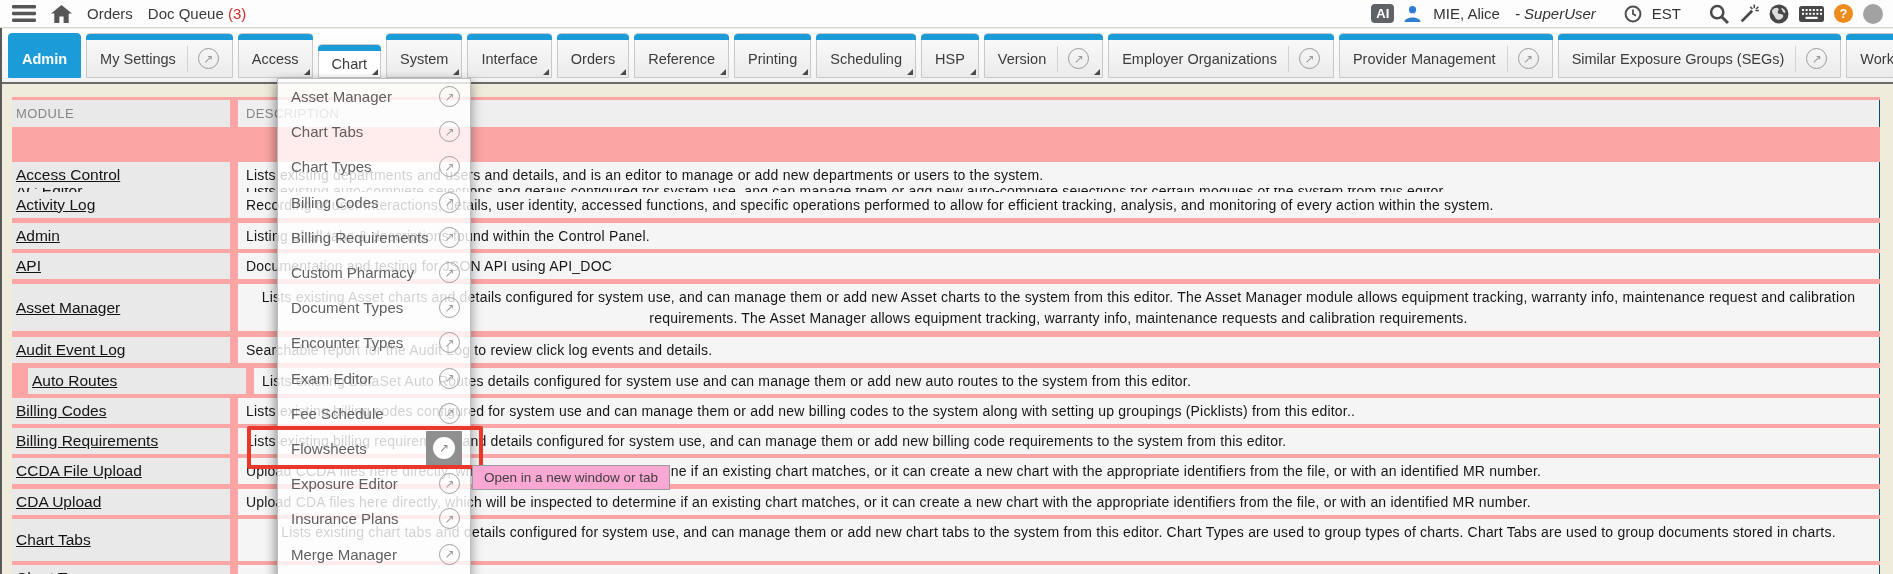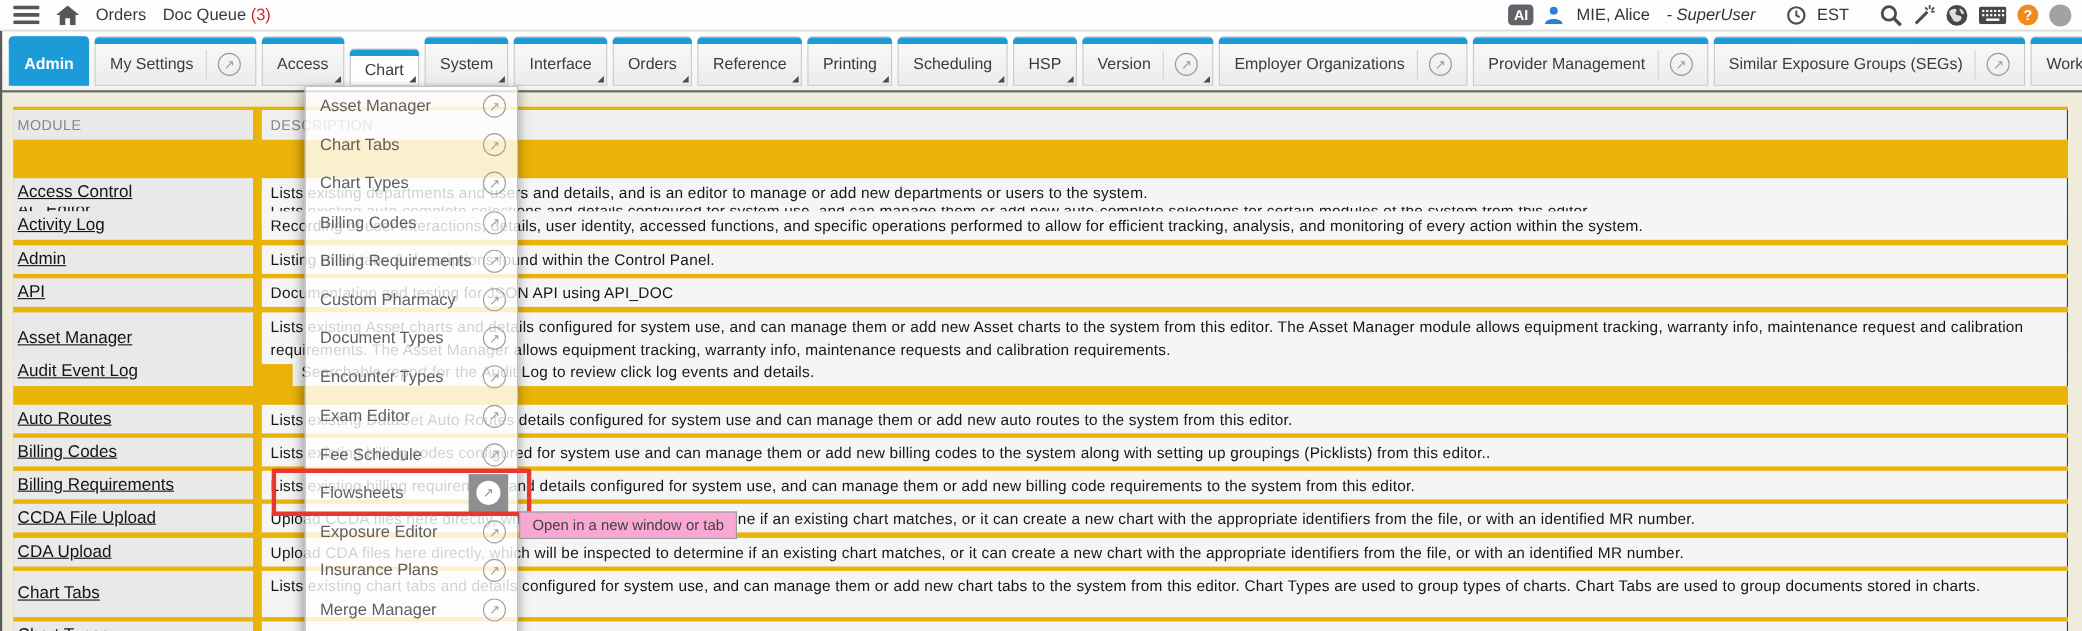--- a/index.html
+++ b/index.html
@@ -1,18 +1,18 @@
 <!DOCTYPE html>
 <html><head>
 <meta charset="utf-8">
 <style>
   * { margin:0; padding:0; box-sizing:border-box; }
   body { font-family:"Liberation Sans", sans-serif; }
   .screen { position:relative; width:1893px; height:574px; overflow:hidden;
-            background:#f0ecdb; font-family:"Liberation Sans", sans-serif; }
+            background:#f0ecdb; font-family:"Liberation Sans", sans-serif;text-align:center; }
 
   
   .topbar { position:absolute; top:0; left:0; right:0; height:28px; background:#fdfdfd;
             border-bottom:1px solid #d6d6d6; display:flex; align-items:center; z-index:20; }
   .tb-left { display:flex; align-items:center; gap:15px; padding-left:12px; }
   .tb-right { margin-left:auto; display:flex; align-items:center; gap:10px; padding-right:10px; }
   .tb-link { font-size:15px; color:#3a3a3a; cursor:pointer; }
   .tb-count { color:#cc2b2b; }
   .icon-btn { display:flex; align-items:center; justify-content:center; cursor:pointer; }
   .ai-badge { background:#5f6368; color:#fff; font-weight:bold; font-size:13px;
@@ -38,21 +38,21 @@
   .tab.active { background:#1b9cd8; border-color:#1b9cd8; color:#fff; font-weight:bold; }
   .tab.open { background:#fff;margin-top:11px; }
   .tab.corner::after { content:""; position:absolute; right:2px; bottom:2px; width:0; height:0;
                        border-left:6px solid transparent; border-bottom:6px solid #4a4a4a; }
   .ext-divider { width:1px; height:26px; background:#d2d2d2; margin-left:11px; }
   .ext-icon { margin-left:10px; width:21px; height:21px; border:1.5px solid #9a9a9a; border-radius:50%;
               color:#9a9a9a; font-size:12px; display:flex; align-items:center; justify-content:center; }
 
   
   .left-edge { position:absolute; left:0; top:28px; bottom:0; width:2px; background:#5a5a5a; z-index:7; }
-  .table { position:absolute; left:12px; top:97px; right:13px; bottom:0; background:#eab308; z-index:1; }
+  .table { position:absolute; left:12px; top:97px; right:13px; bottom:0; background:#fca5a5; z-index:1; }
   .row { position:absolute; left:0; right:0; display:flex; }
   .cell-module { width:218px; background:#e9e9e9; display:flex; align-items:center;
                  padding-left:4px; flex-shrink:0; }
   .cell-desc { margin-left:8px; flex:1; background:#f5f5f5; display:flex; align-items:center;
                padding:0 8px; font-size:14px; letter-spacing:0.2px; color:#161616;
                border-right:1px solid #0c4a6e; overflow:hidden; }
   .row.twoline .cell-desc { display:block; line-height:21px; padding-top:3px; }
   .hdr .cell-module, .hdr .cell-desc { color:#868686; font-size:13px; letter-spacing:0.4px; }
   .hdr .cell-desc { background:#efefef; }
   .mod-link { font-size:15.5px; color:#141414; text-decoration:underline; cursor:pointer; }
@@ -267,27 +267,27 @@
           <span class="mod-link">API</span>
         </div>
       <div class="cell-desc">Documentation and testing for JSON API using API_DOC</div>
     </div>
     <div class="row twoline" style="top:187px;height:47px;">
       <div class="cell-module">
           <span class="mod-link">Asset Manager</span>
         </div>
       <div class="cell-desc">Lists existing Asset charts and details configured for system use, and can manage them or add new Asset charts to the system from this editor. The Asset Manager module allows equipment tracking, warranty info, maintenance request and calibration requirements. The Asset Manager allows equipment tracking, warranty info, maintenance requests and calibration requirements.</div>
     </div>
-    <div class="row" style="top:228px;height:26px;gap:28px;">
+    <div class="row" style="top:240px;height:26px;">
       <div class="cell-module">
           <span class="mod-link">Audit Event Log</span>
         </div>
       <div class="cell-desc">Searchable report for the Audit Log to review click log events and details.</div>
     </div>
-    <div class="row" style="top:271px;height:26px;">
+    <div class="row" style="top:271px;height:26px;margin-left:16px;">
       <div class="cell-module">
           <span class="mod-link">Auto Routes</span>
         </div>
       <div class="cell-desc">Lists existing DataSet Auto Routes details configured for system use and can manage them or add new auto routes to the system from this editor.</div>
     </div>
     <div class="row" style="top:301px;height:26px;">
       <div class="cell-module">
           <span class="mod-link">Billing Codes</span>
         </div>
       <div class="cell-desc">Lists existing billing codes configured for system use and can manage them or add new billing codes to the system along with setting up groupings (Picklists) from this editor..</div>

